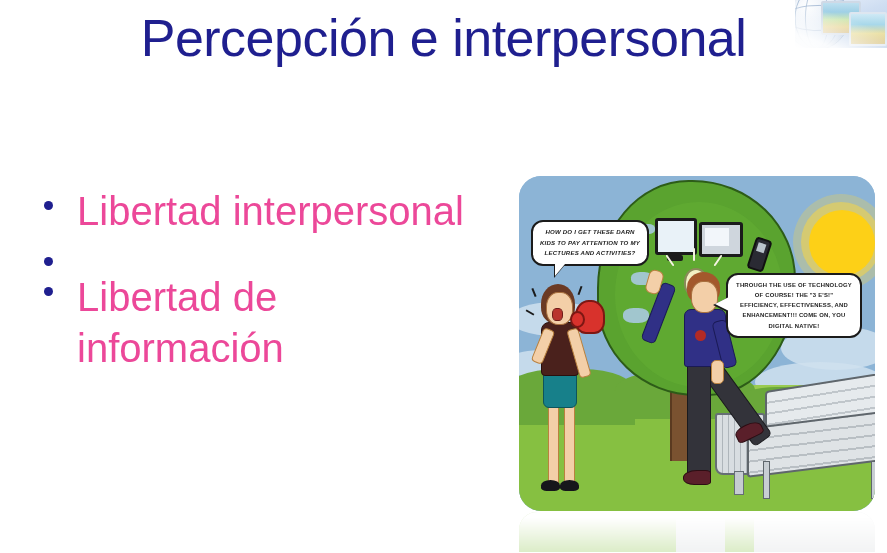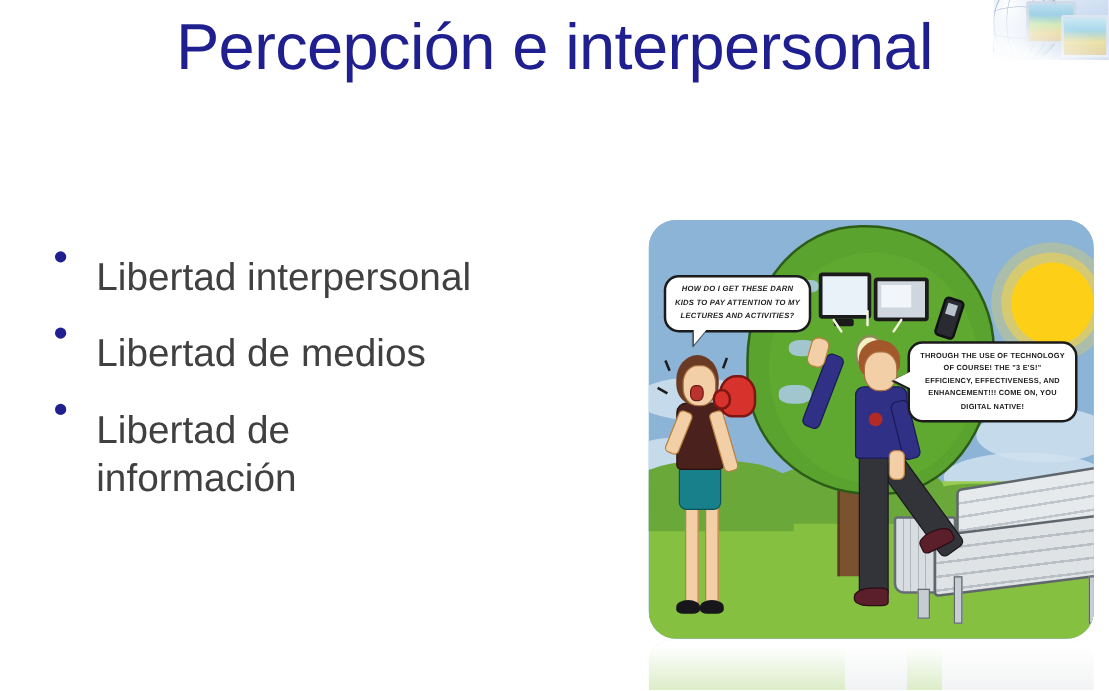--- a/index.html
+++ b/index.html
@@ -118,25 +118,24 @@
   }
   .bullet-dot {
     flex: 0 0 auto;
     width: 9px;
     height: 9px;
     border-radius: 50%;
     background: #1f1f8f;
     margin: 15px 24px 0 6px;
   }
   .bullet-text {
-    color: #404040;
-    font-size: 31px;
+    color: #ec4899;
+    font-size: 40px;
     line-height: 1.26;
     font-weight: 400;
-    margin-top: 16px;
   }
 
   
   .cartoon-wrap {
     position: absolute;
     left: 513px;
     top: 172px;
     width: 368px;
     height: 381px;
   }
@@ -619,21 +618,20 @@
 
 <div class="bullets">
 
   <div class="bullet-row">
     <span class="bullet-dot"></span>
     <span class="bullet-text">Libertad interpersonal</span>
   </div>
 
   <div class="bullet-row">
     <span class="bullet-dot"></span>
-    <span class="bullet-text">Libertad de medios</span>
   </div>
 
   <div class="bullet-row">
     <span class="bullet-dot"></span>
     <span class="bullet-text" style="white-space:pre-line">Libertad de
 información</span>
   </div>
 
 </div>
 

